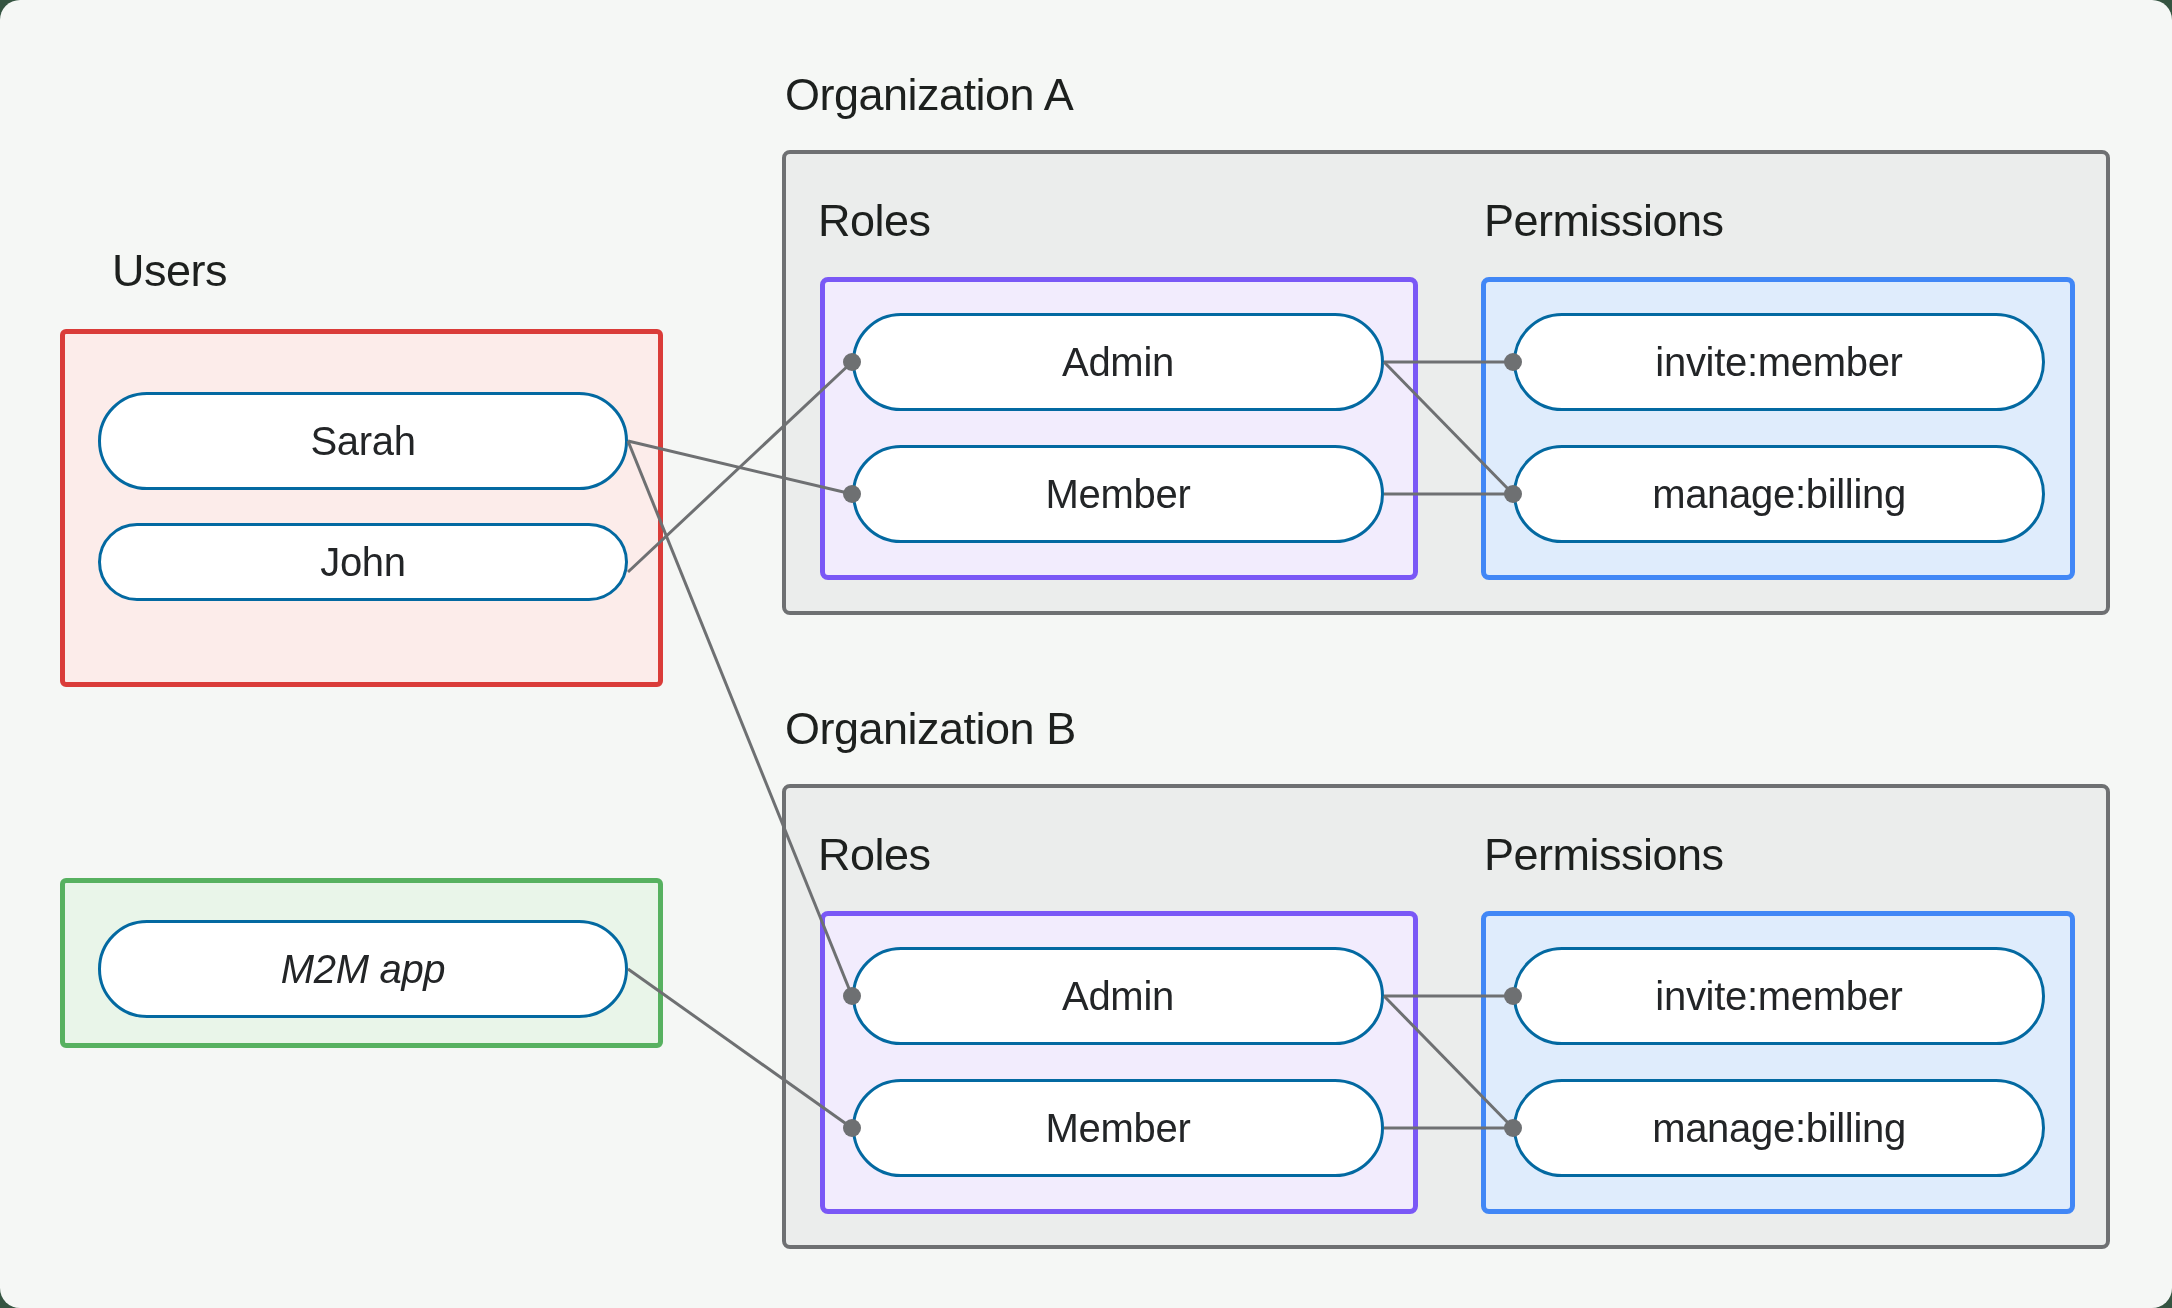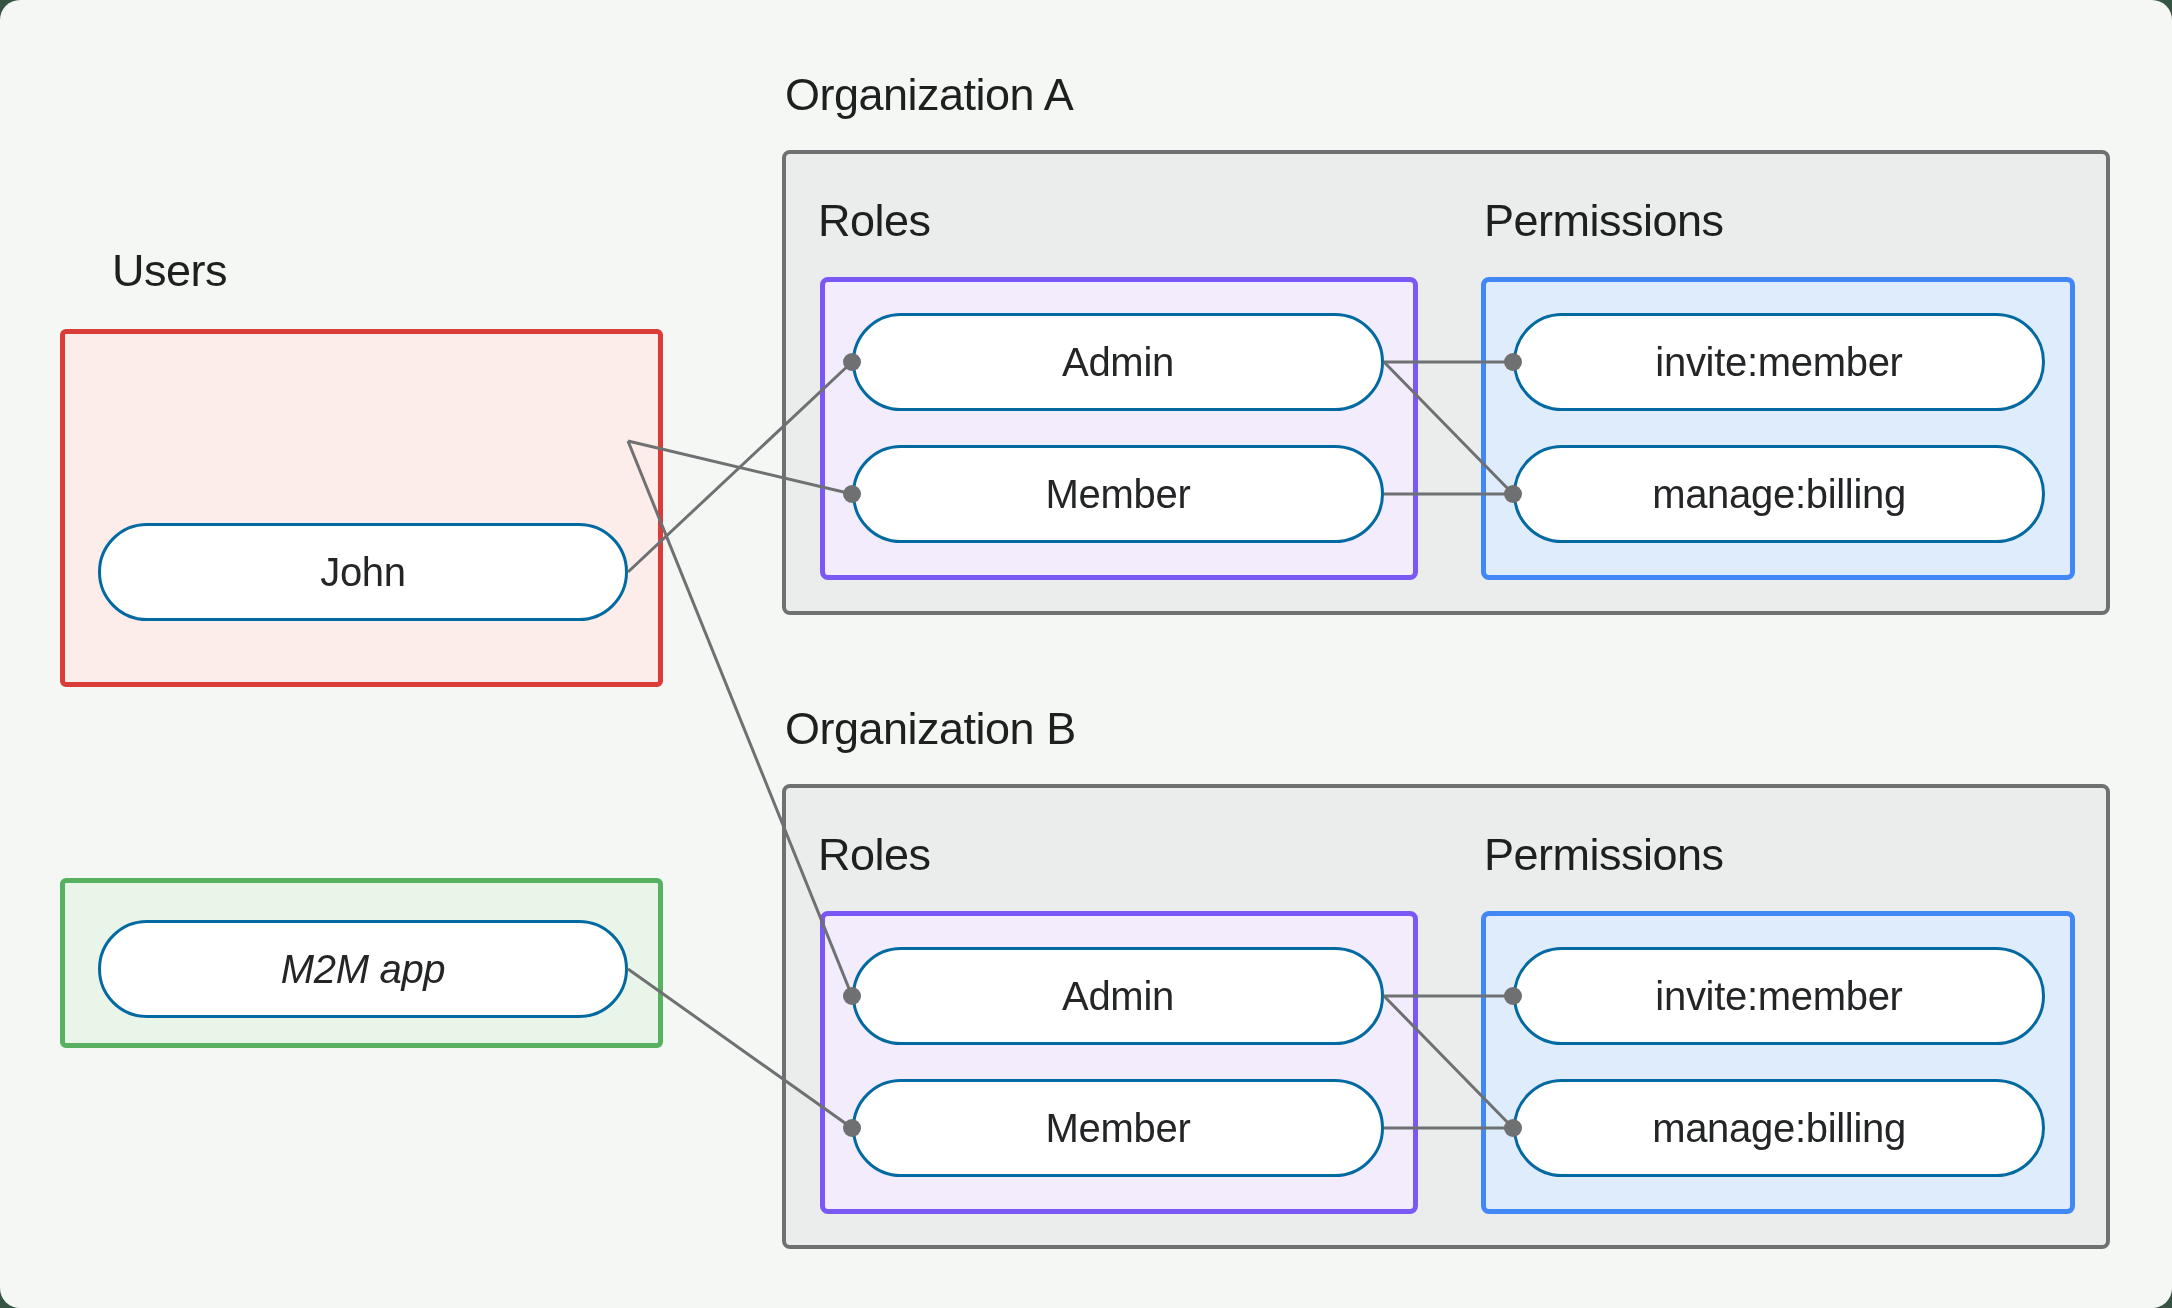--- a/index.html
+++ b/index.html
@@ -34,21 +34,22 @@
 </style>
 </head>
 <body>
 
 <div id="canvas">
 
   <div class="label" style="left:64px;top:246px;margin-left:48px;">Users</div>
 
   <div class="box red" style="left:60px;top:329px;width:603px;height:358px;"></div>
 
-  <div class="pill" style="left:98px;top:523px;width:530px;height:98px;">John</div>
+  <div class="pill" style="left:98px;top:392px;width:530px;height:98px;">Sarah</div>
+  <div class="pill" style="left:98px;top:523px;width:530px;height:78px;">John</div>
 
 
   <div class="box green" style="left:60px;top:878px;width:603px;height:170px;"></div>
 
   <div class="pill" style="left:98px;top:920px;width:530px;height:98px;font-style:italic;">M2M app</div>
 
   <div class="label" style="left:785px;top:70px;">Organization A</div>
 
   <div class="box gray" style="left:782px;top:150px;width:1328px;height:465px;"></div>
 

